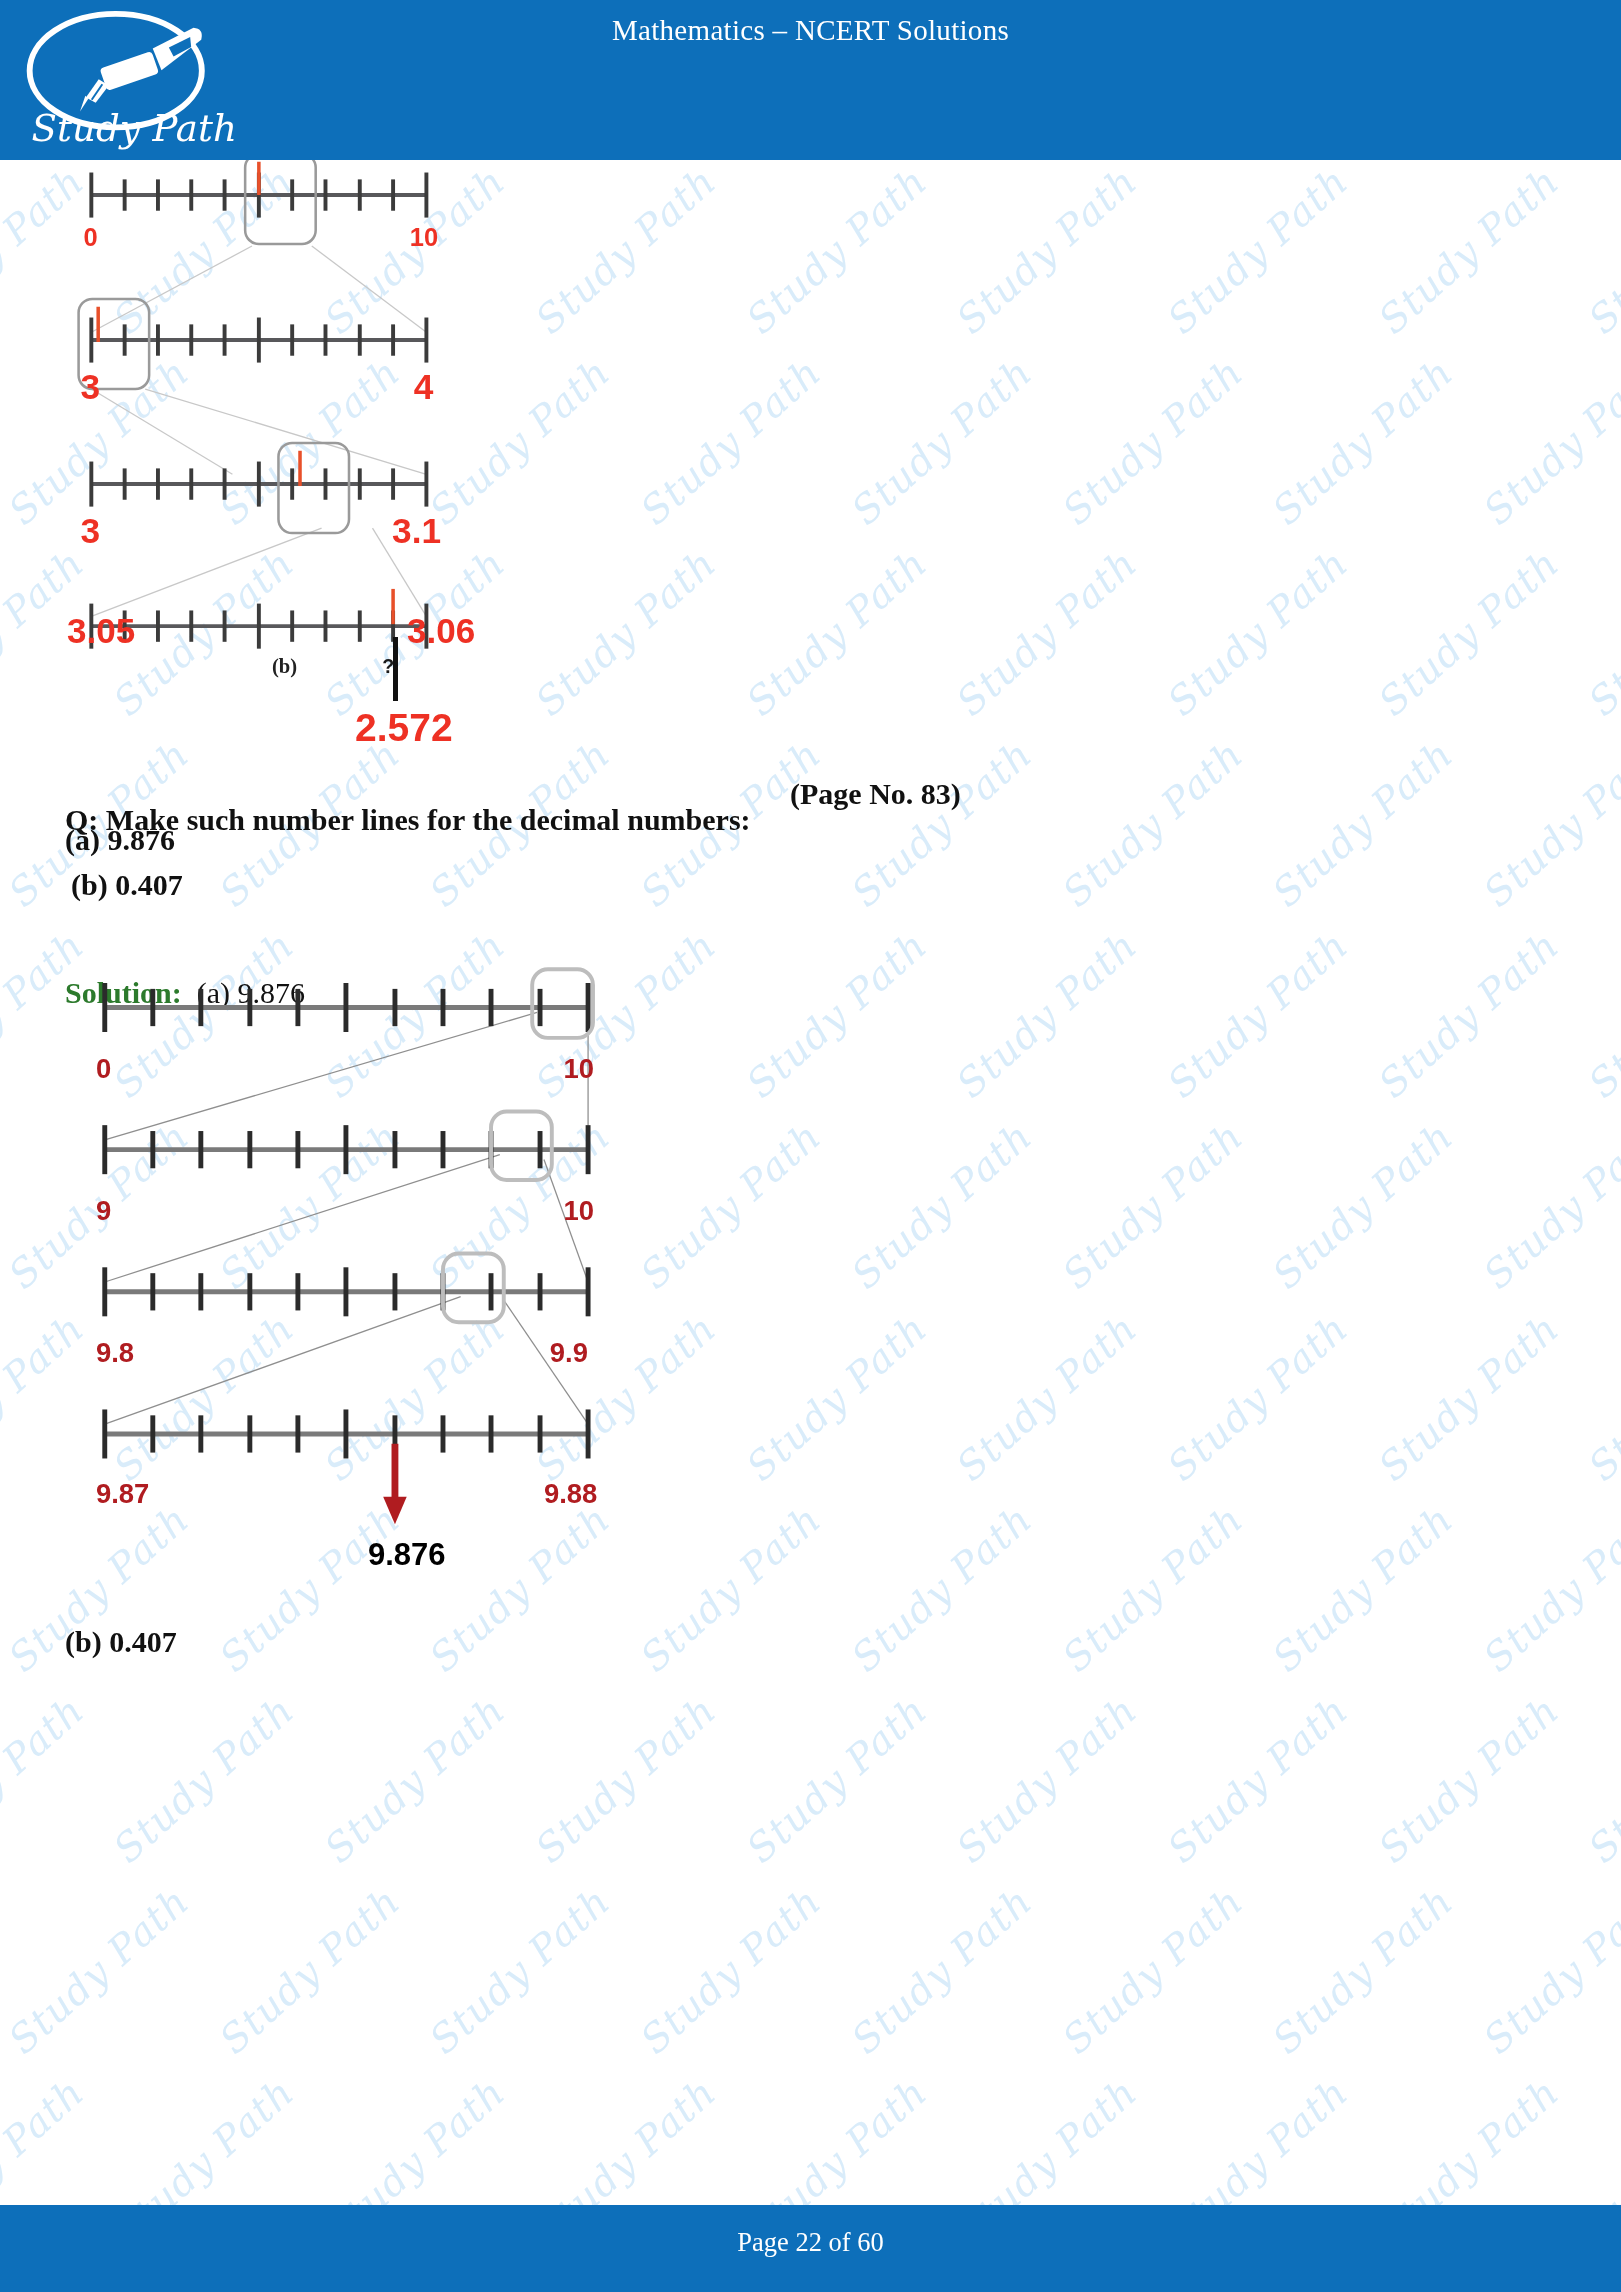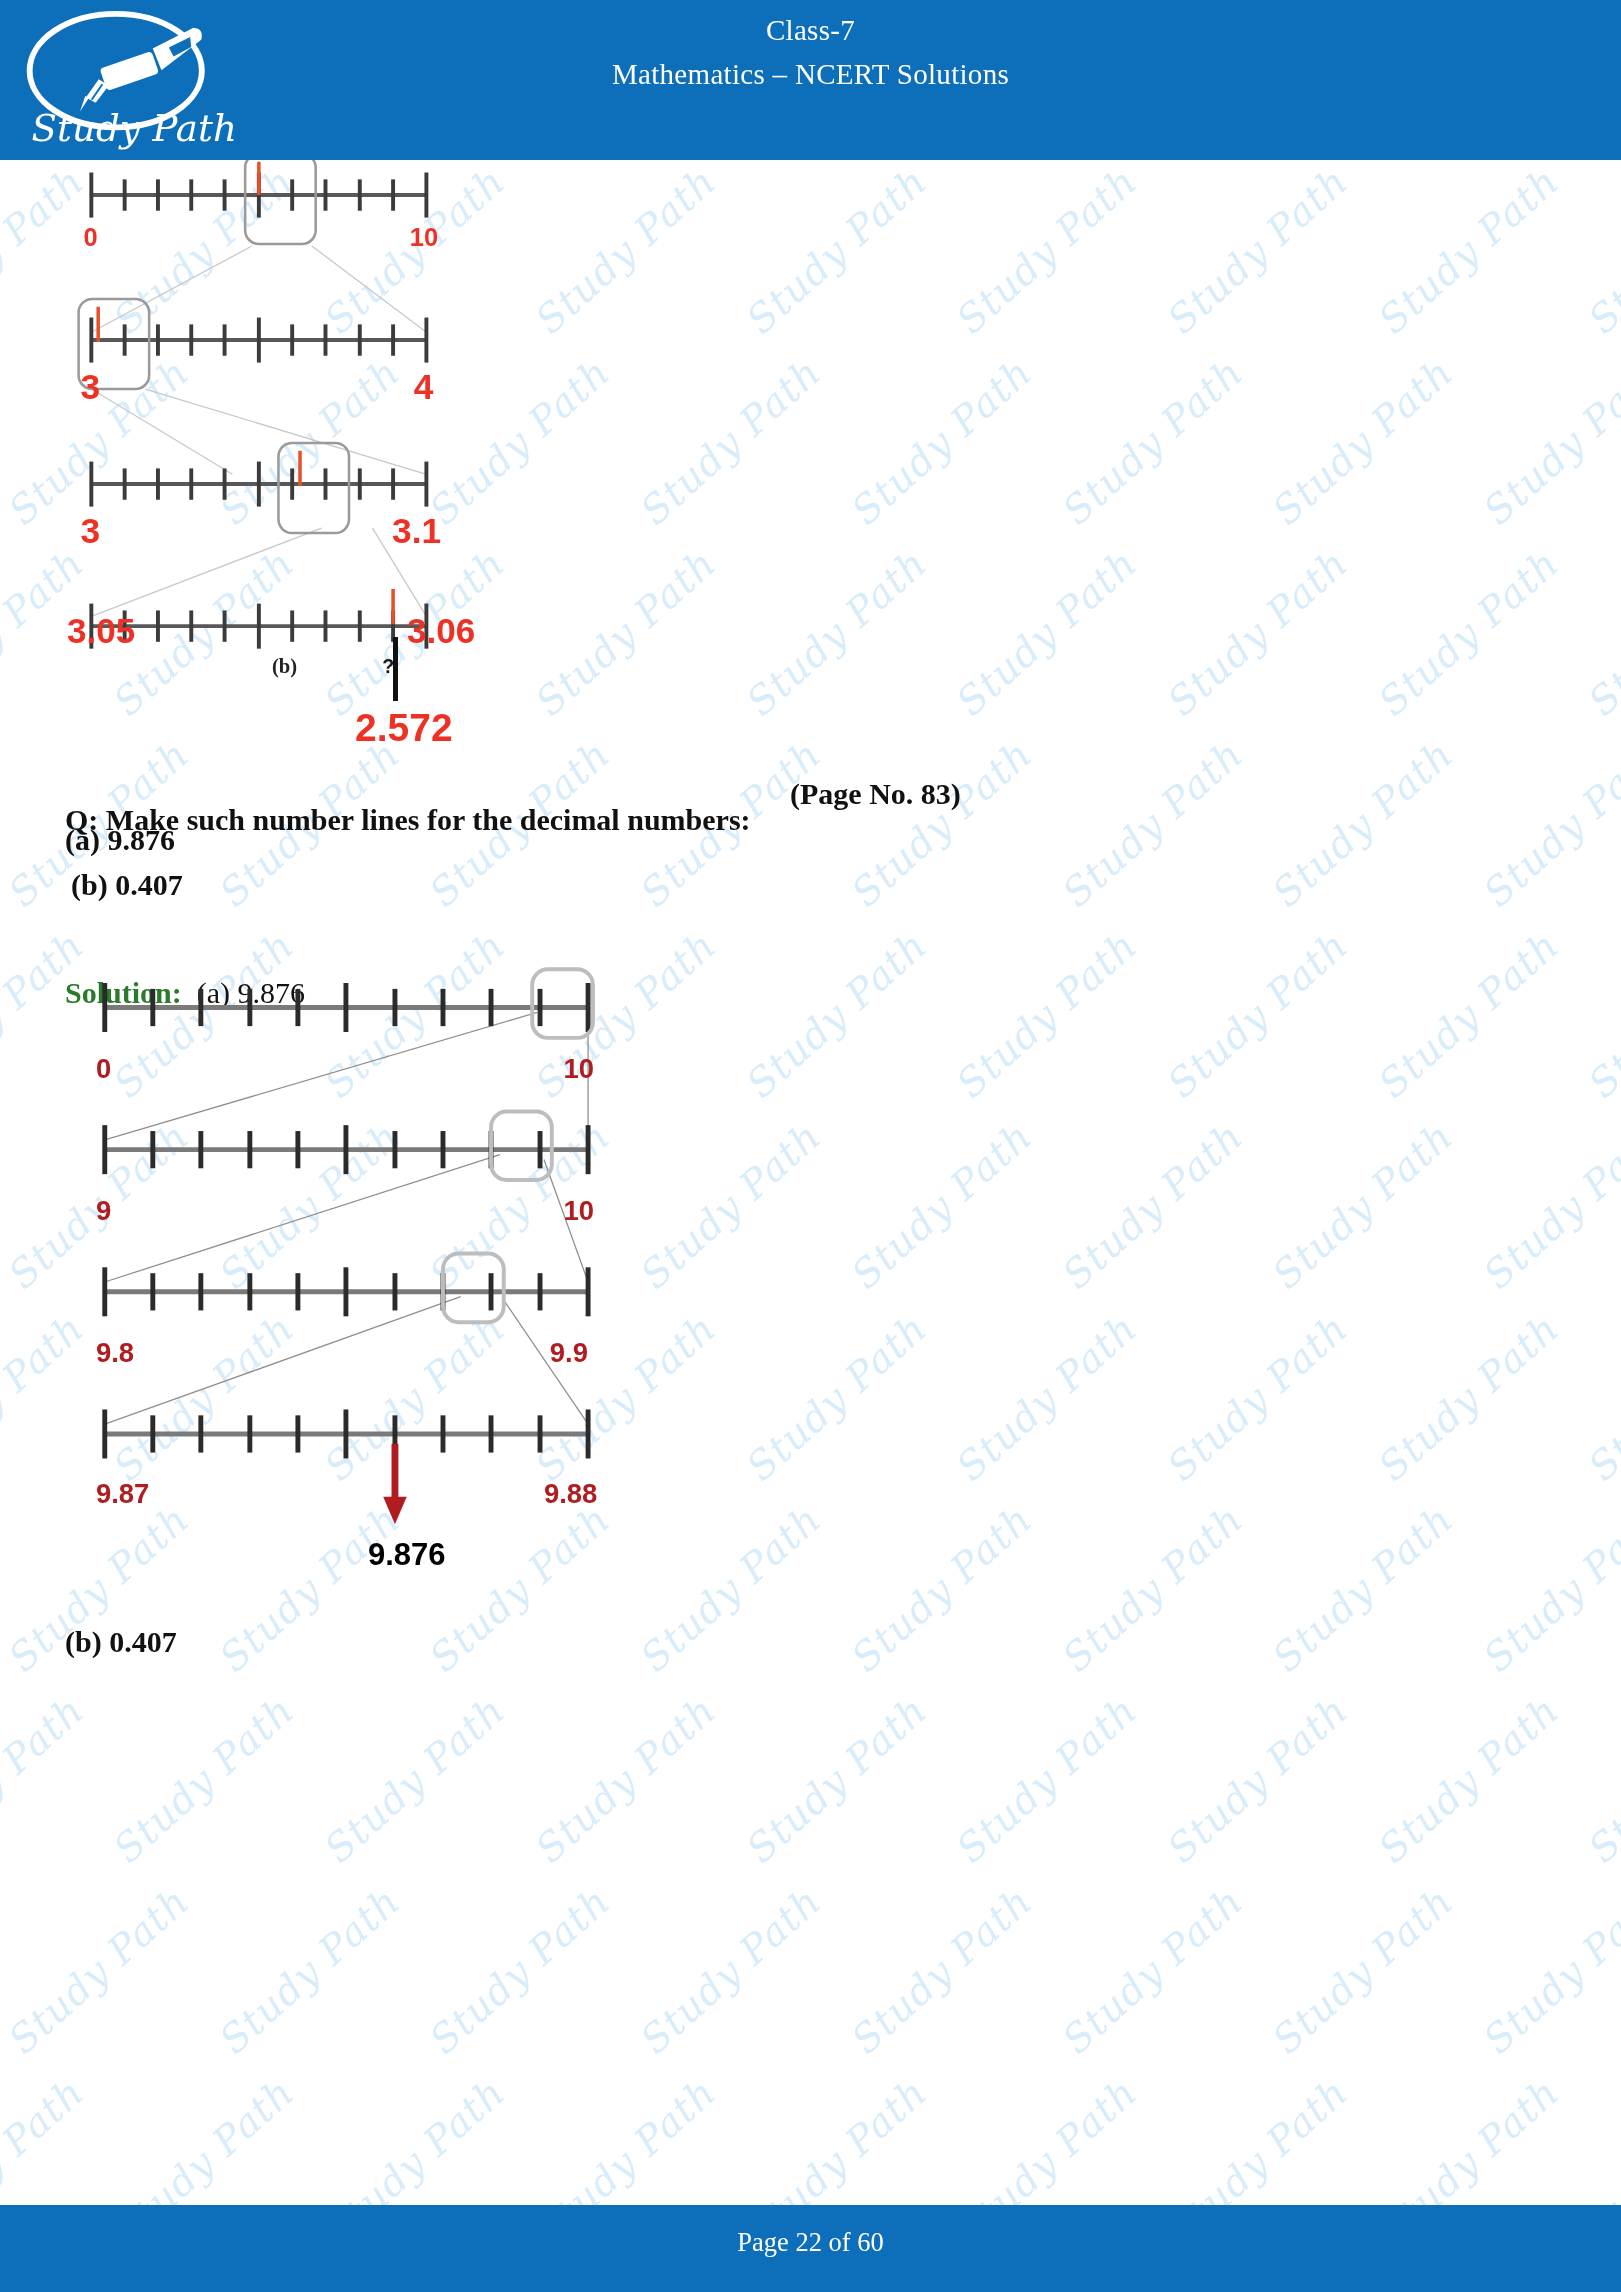--- a/index.html
+++ b/index.html
@@ -237,21 +237,20 @@
         <path d="M70 84 L88 70 L96 79 L78 92 Z" fill="#ffffff"></path>
         <line x1="75" y1="88" x2="90" y2="76" stroke="#0d6fba" stroke-width="2"></line>
         <rect x="92" y="60" width="56" height="24" rx="4" fill="#ffffff" transform="rotate(-2 92 60)"></rect>
         <path d="M150 56 L196 48 Q206 52 200 62 L152 80 Z" fill="#ffffff"></path>
         <path d="M166 60 L190 56 L188 66 L168 70 Z" fill="#0d6fba"></path>
       </g>
       <text x="18" y="140" font-family="DejaVu Serif, serif" font-style="italic" font-size="38" fill="#ffffff">Study Path</text>
     </svg>
   </div>
   <div class="header-titles">
-    <div>Class-7</div>
     <div>Mathematics – NCERT Solutions</div>
   </div>
 </div>
 
 <div class="content">
 
   <div class="fig" style="left:59px; top:-24.5px;">
     <svg width="725" height="510" viewBox="0 0 740 520">
 
       <g stroke="#c8c8c8" stroke-width="1.3" fill="none">

